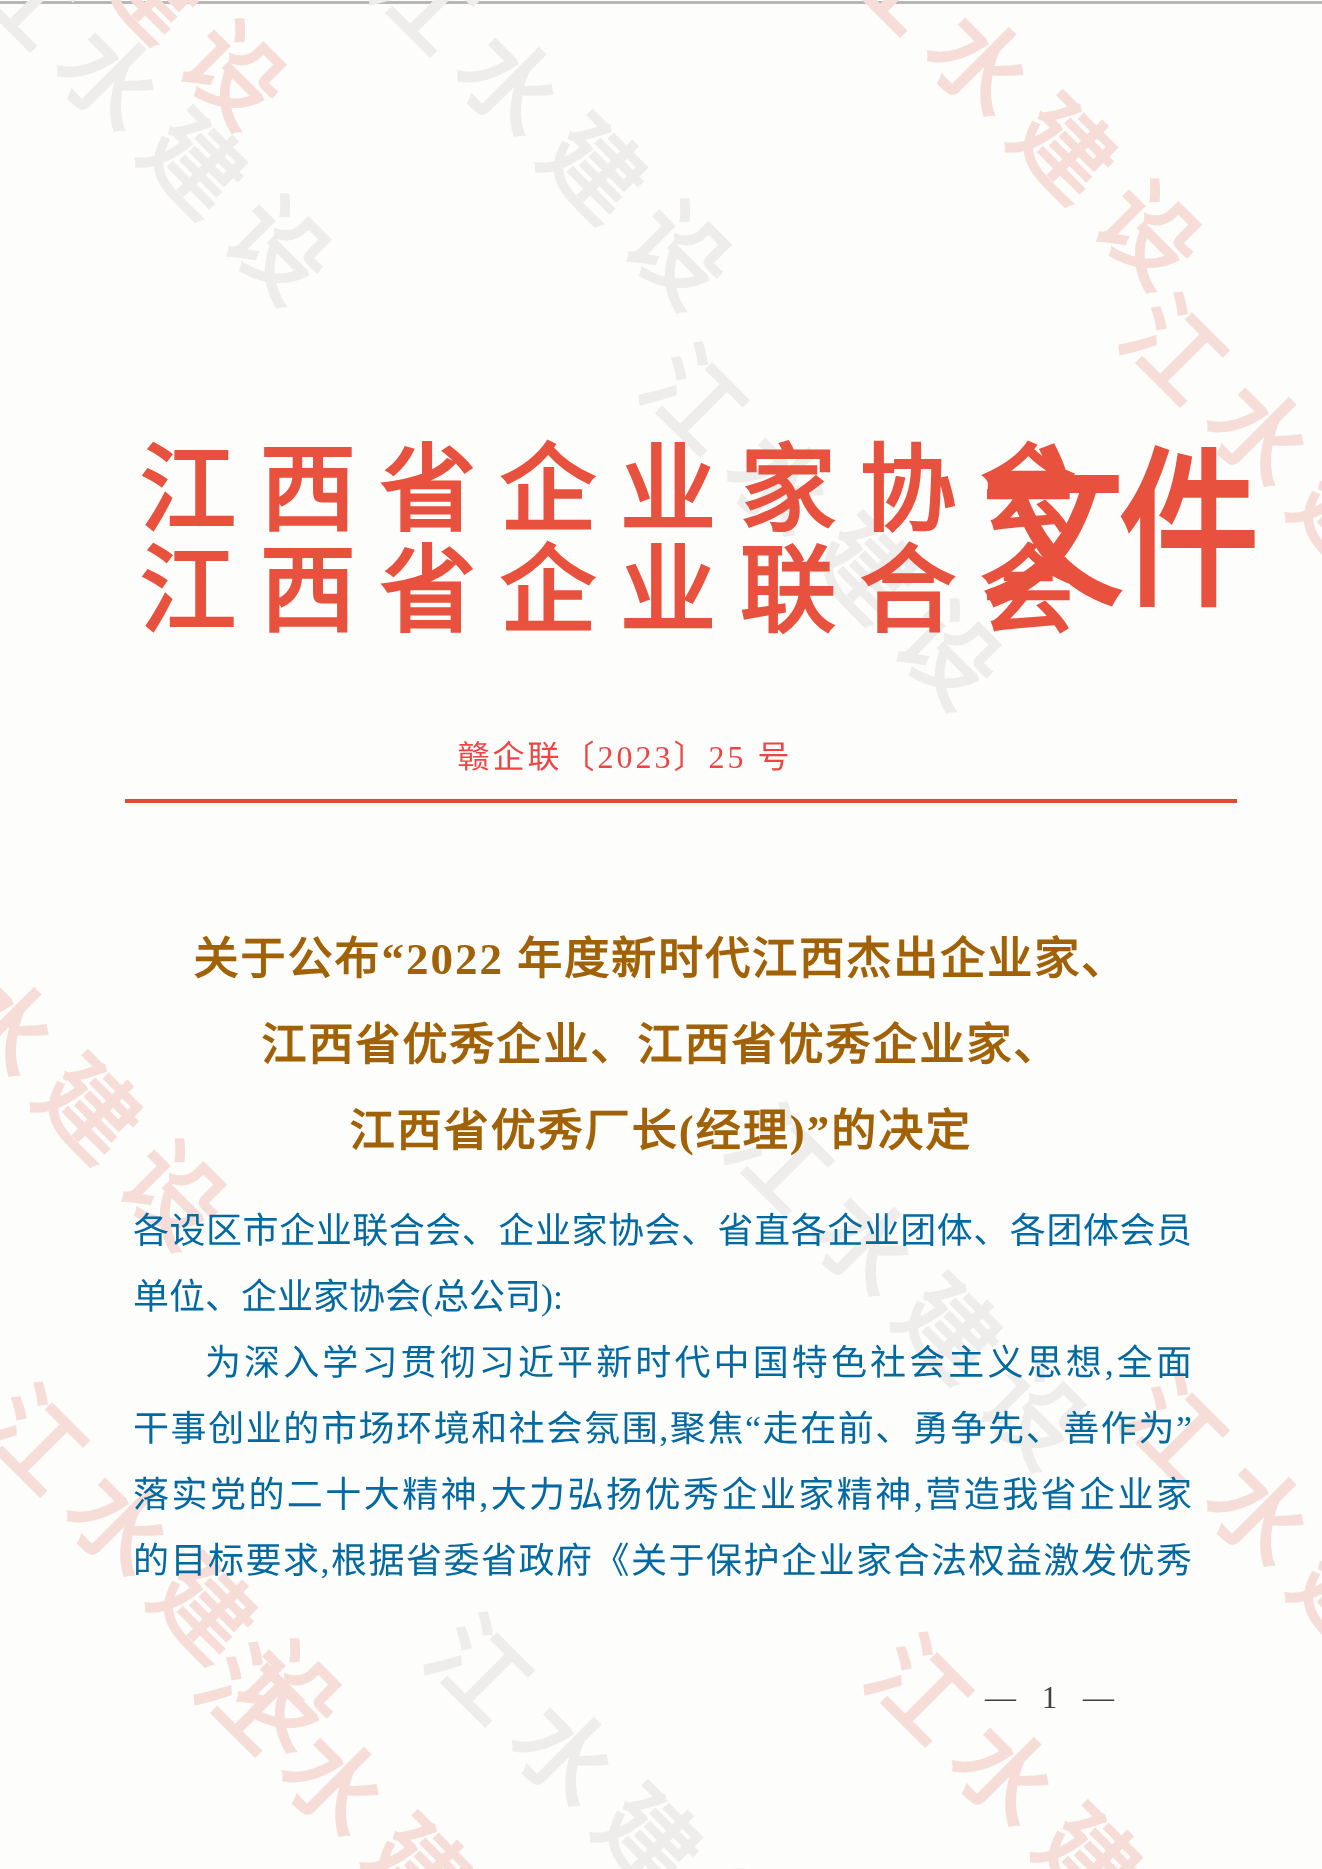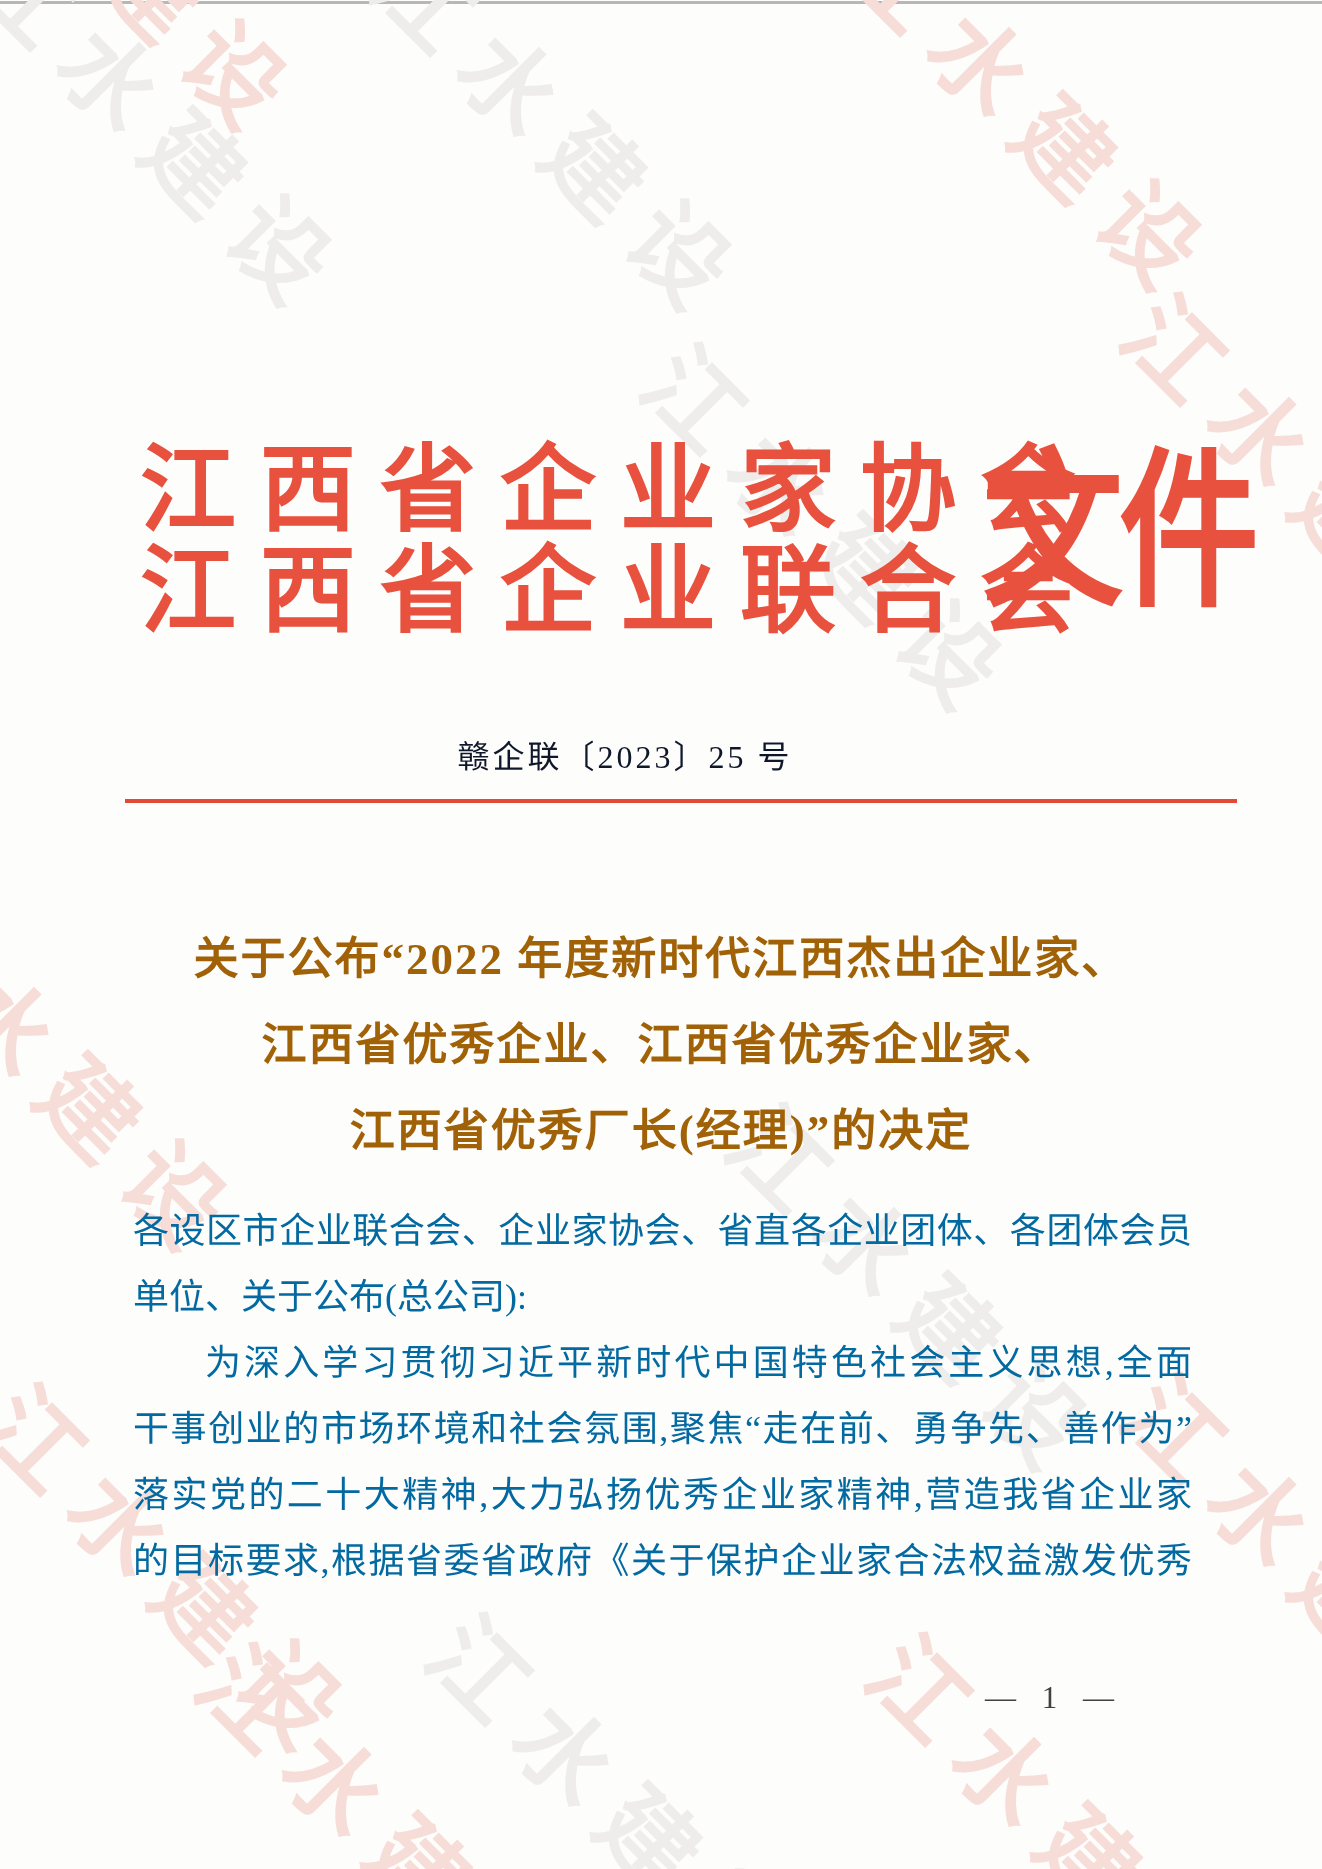--- a/index.html
+++ b/index.html
@@ -62,21 +62,21 @@
     letter-spacing:-4px;
     transform:scaleY(1.22);
     transform-origin:top left;
     white-space:nowrap;
   }
 
   .doc-number {
     position:absolute; top:731px; left:0; right:72px;
     text-align:center;
     font-size:32px; letter-spacing:3px;
-    color:#0f172a;
+    color:#ef4444;
     white-space:nowrap;
   }
 
   .red-rule {
     position:absolute; top:799px; left:125px;
     width:1112px; height:4px;
     background:#e24a36;
   }
 
   .title {
@@ -138,21 +138,21 @@
     <div class="red-rule"></div>
 
     <h1 class="title">
       <span class="title-line">关于公布“2022 年度新时代江西杰出企业家、</span>
       <span class="title-line">江西省优秀企业、江西省优秀企业家、</span>
       <span class="title-line">江西省优秀厂长(经理)”的决定</span>
     </h1>
 
     <div class="body-text">
       <p class="just">各设区市企业联合会、企业家协会、省直各企业团体、各团体会员</p>
-      <p>单位、关于公布(总公司):</p>
+      <p>单位、企业家协会(总公司):</p>
       <p class="just indent">为深入学习贯彻习近平新时代中国特色社会主义思想,全面</p>
       <p class="just">干事创业的市场环境和社会氛围,聚焦“走在前、勇争先、善作为”</p>
       <p class="just">落实党的二十大精神,大力弘扬优秀企业家精神,营造我省企业家</p>
       <p class="just">的目标要求,根据省委省政府《关于保护企业家合法权益激发优秀</p>
     </div>
 
     <div class="page-number">— 1 —</div>
 
   </div>
 </div>

